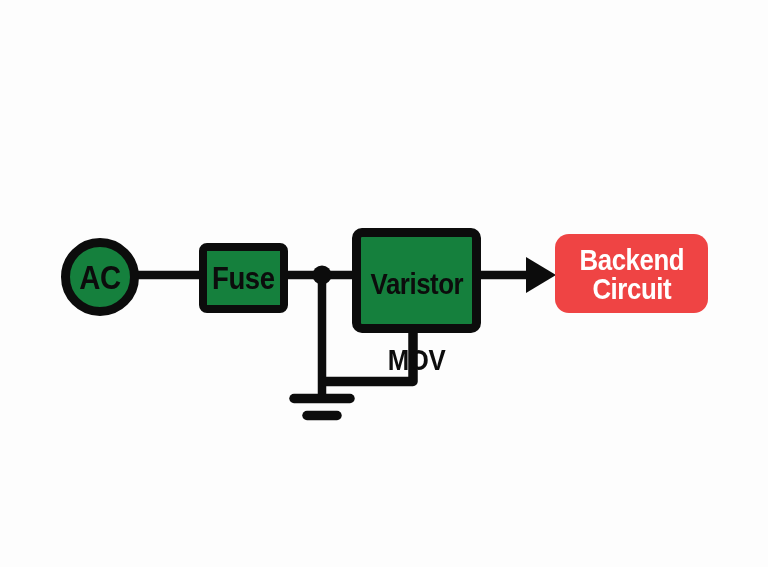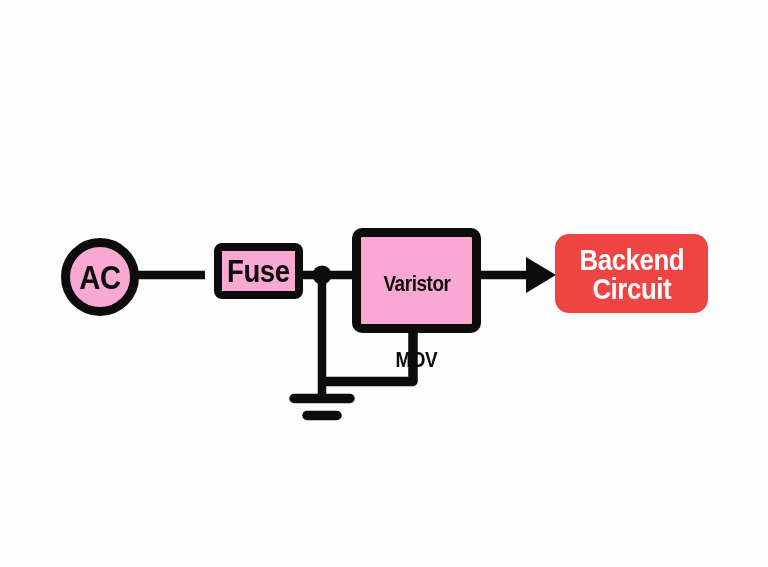--- a/index.html
+++ b/index.html
@@ -20,60 +20,60 @@
   .wires {
     position: absolute;
     left: 0;
     top: 0;
     width: 768px;
     height: 567px;
   }
   .node {
     position: absolute;
     box-sizing: border-box;
-    background: #f9a8d4;
+    background: #15803d;
   }
   .lbl {
     display: inline-block;
     transform: scaleX(0.86);
     white-space: nowrap;
     letter-spacing: -0.5px;
   }
   .ac {
     left: 61px;
     top: 238px;
     width: 78px;
     height: 78px;
     border: 9px solid #0c0c0c;
     border-radius: 50%;
     display: flex;
     align-items: center;
     justify-content: center;
     font-size: 34px;
   }
   .fuse {
-    left: 214px;
+    left: 199px;
     top: 243px;
     width: 89px;
-    height: 56px;
+    height: 70px;
     border: 8px solid #0c0c0c;
     border-radius: 8px;
     display: flex;
     align-items: center;
     justify-content: center;
     font-size: 32px;
   }
   .varistor {
     left: 352px;
     top: 228px;
     width: 129px;
     height: 105px;
     border: 9px solid #0c0c0c;
     border-radius: 10px;
-    font-size: 22px;
+    font-size: 30px;
   }
   .varistor .vline {
     position: absolute;
     left: 0;
     right: 0;
     text-align: center;
     transform: translateY(-50%);
   }
   .varistor .l1 { top: 47px; }
   .varistor .l2 { top: 85px; margin-top: 38px; }

